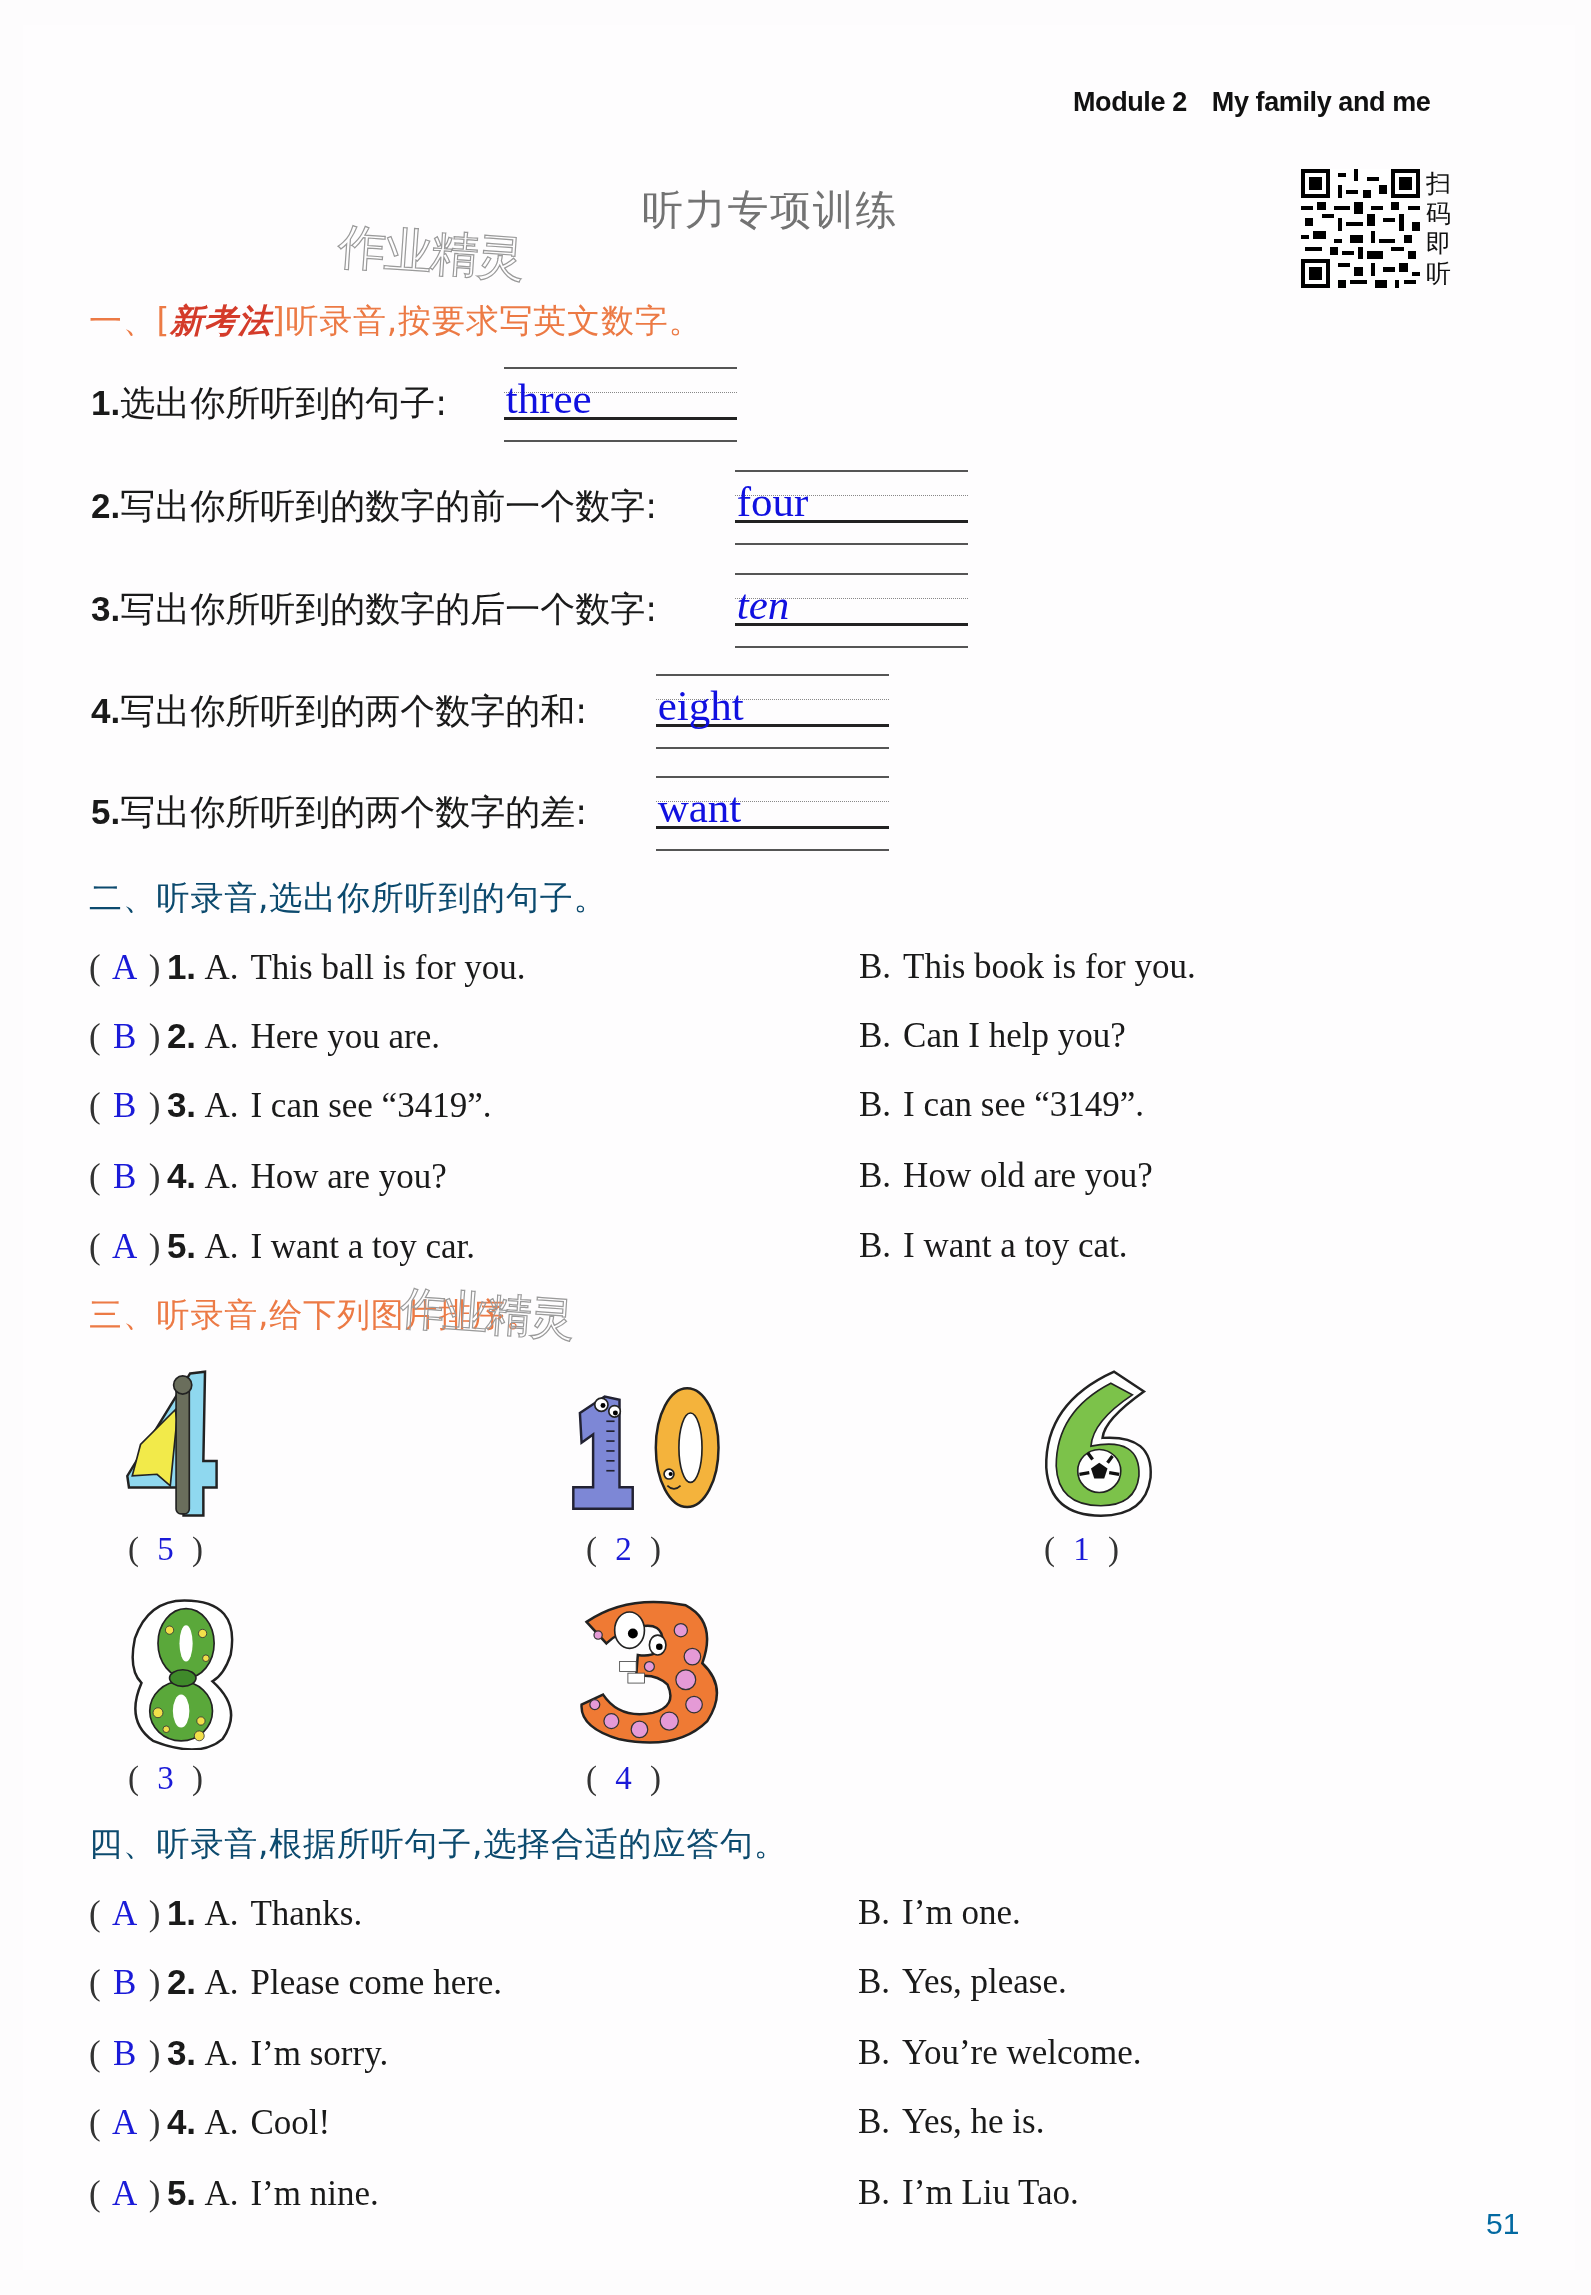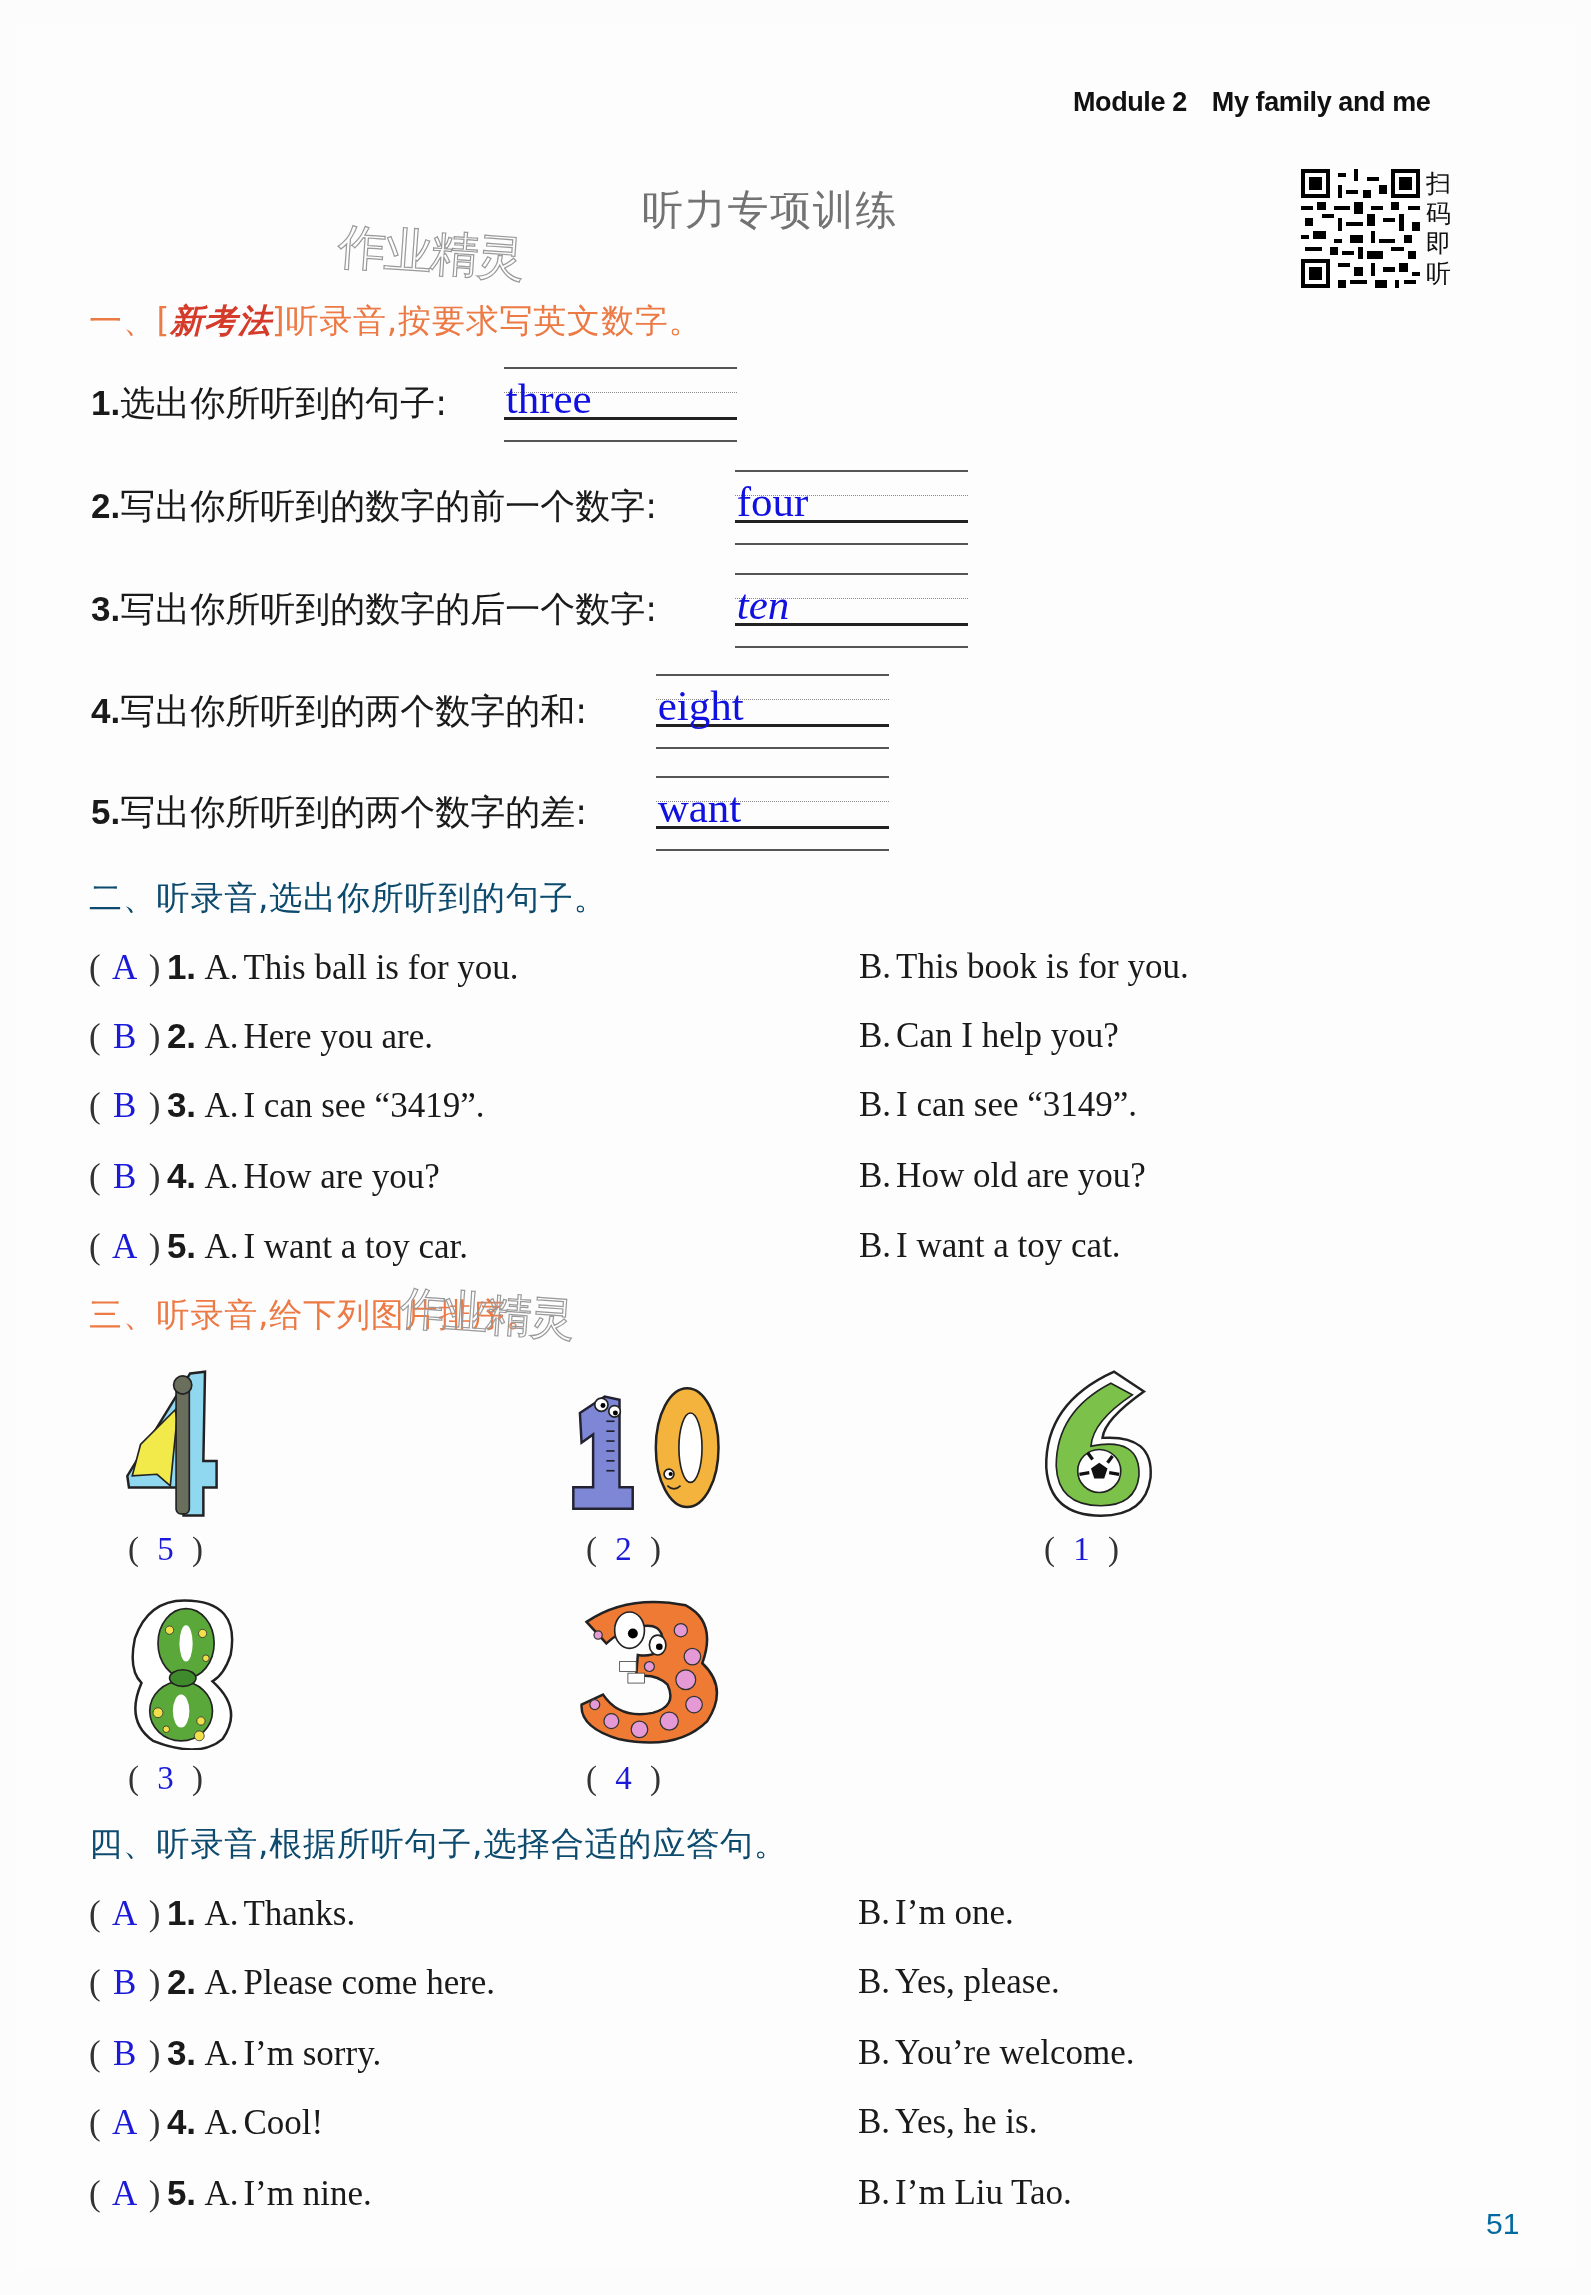--- a/index.html
+++ b/index.html
@@ -30,21 +30,21 @@
   .answer-blank .ln { position: absolute; left: 0; right: 0; height: 1.7px; background: #555; }
   .answer-blank .ln.dot { height: 0; border-top: 1.7px dotted #888; background: none; }
   .answer-blank .ln.base { height: 2.5px; background: #222; }
   .answer-blank .ans { position: absolute; left: 1.7px; font-family: "Liberation Serif", serif; font-size: 43px; color: #1010e0; line-height: 1; }
 
   .choice-row { font-family: "Liberation Serif", serif; font-size: 35px; color: #1a1a1a; }
   .paren { color: #333; }
   .pick { display: inline-block; width: 48px; text-align: center; color: #1a1ad8; font-family: "Liberation Serif", serif; }
   .num-bold { font-family: "Liberation Sans", sans-serif; font-weight: bold; margin-left: 6.6px; }
   .optA { margin-left: 8.3px; }
-  .opt-text { margin-left: 5px; }
+  .opt-text { margin-left: 12px; }
 
   .pic { position: absolute; }
   .order-label { font-family: "Liberation Serif", serif; font-size: 33px; color: #333; }
   .order-label .val { display: inline-block; width: 53px; text-align: center; color: #1a1ad8; }
 
   .page-num { left: 1486px; top: 2207px; font-family: "Liberation Sans", sans-serif; font-size: 30px; color: #0369a1; }
 </style>
 </head>
 <body>
 

